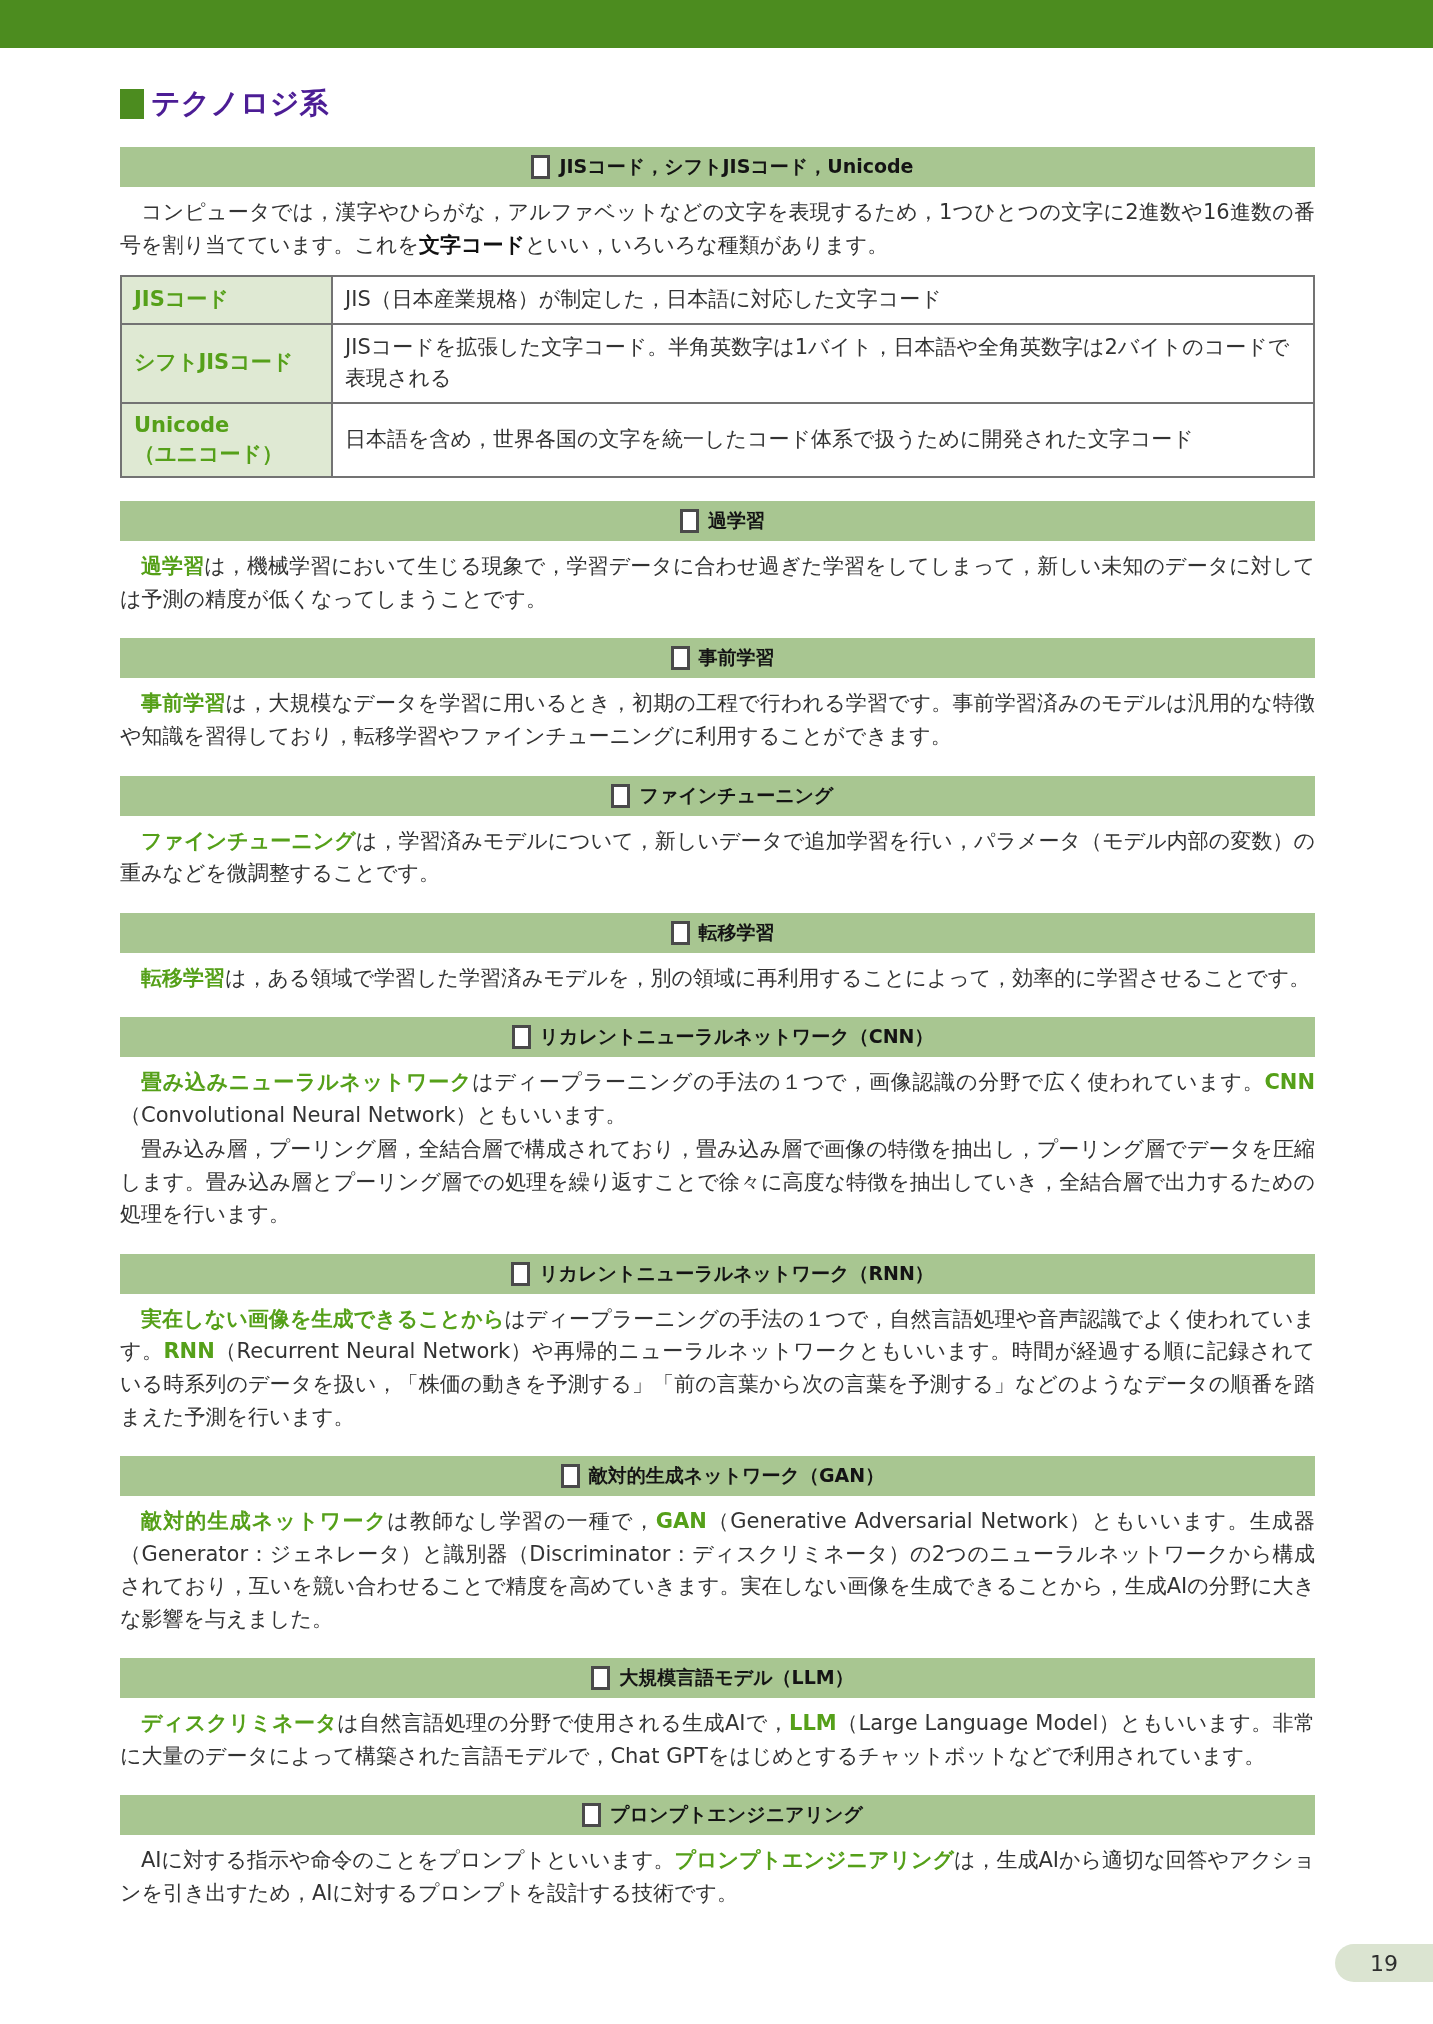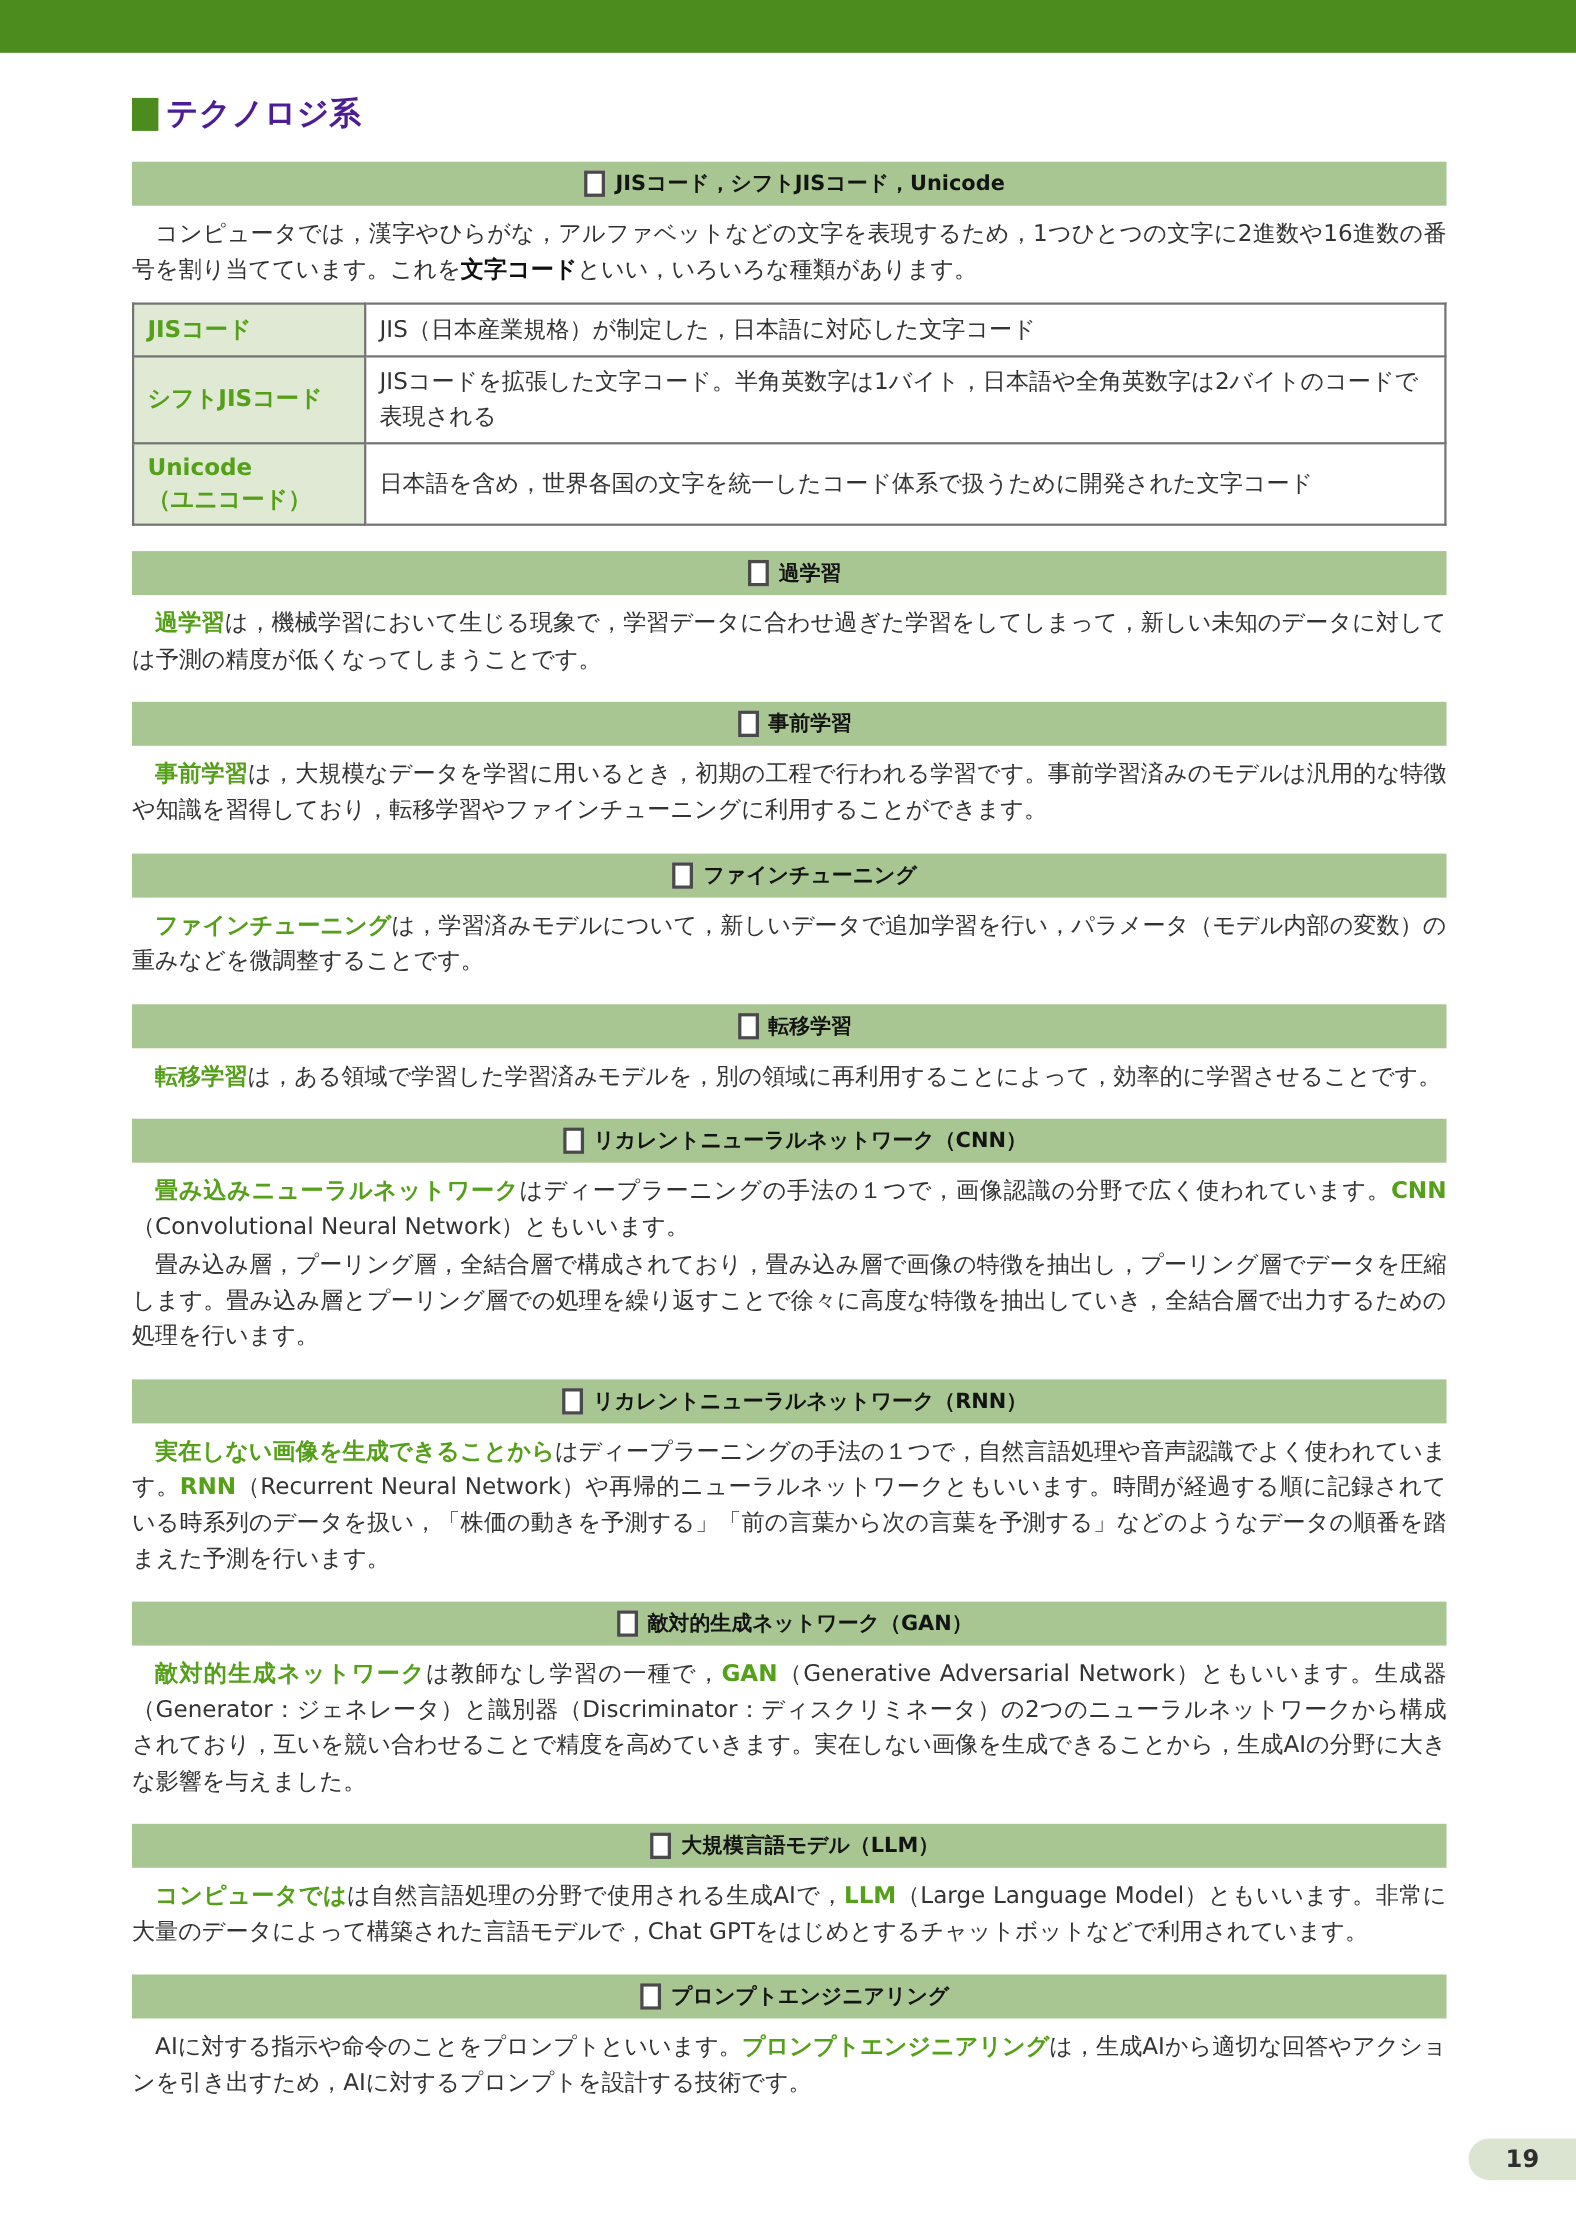--- a/index.html
+++ b/index.html
@@ -50,21 +50,21 @@
   }
   td.term{
     width:185px;background:var(--cell-bg);color:var(--kw);
     font-weight:bold;white-space:pre-line;line-height:1.4;
   }
   td.desc{color:var(--ink);line-height:1.5;margin-top:24px;}
   .page-pill{
     position:absolute;right:0;top:1944px;width:98px;height:38px;
     background:var(--pill);border-radius:19px 0 0 19px;
     display:flex;align-items:center;justify-content:center;
-    font-size:22px;color:#2e2e2e;font-weight:bold;
+    font-size:22px;color:#2e2e2e;
   }
 </style>
 </head>
 <body>
 
 <header class="topbar"></header>
 
 <main class="content">
   <h1 class="page-title">
     <span class="title-square"></span>
@@ -160,21 +160,21 @@
         <div class="section-body">
           <p class="para"><span class="kw">敵対的生成ネットワーク</span><span>は教師なし学習の一種で，</span><span class="kw">GAN</span><span>（Generative Adversarial Network）ともいいます。生成器（Generator：ジェネレータ）と識別器（Discriminator：ディスクリミネータ）の2つのニューラルネットワークから構成されており，互いを競い合わせることで精度を高めていきます。実在しない画像を生成できることから，生成AIの分野に大きな影響を与えました。</span></p>
         </div>
       </section>
       <section class="section">
         <h2 class="section-bar">
           <span class="checkbox"></span>
           <span class="section-title">大規模言語モデル（LLM）</span>
         </h2>
         <div class="section-body">
-          <p class="para"><span class="kw">コンピュータでは</span><span>は自然言語処理の分野で使用される生成AIで，</span><span class="kw">LLM</span><span>（Large Language Model）ともいいます。非常に大量のデータによって構築された言語モデルで，Chat GPTをはじめとするチャットボットなどで利用されています。</span></p>
+          <p class="para"><span class="kw">ディスクリミネータ</span><span>は自然言語処理の分野で使用される生成AIで，</span><span class="kw">LLM</span><span>（Large Language Model）ともいいます。非常に大量のデータによって構築された言語モデルで，Chat GPTをはじめとするチャットボットなどで利用されています。</span></p>
         </div>
       </section>
       <section class="section">
         <h2 class="section-bar">
           <span class="checkbox"></span>
           <span class="section-title">プロンプトエンジニアリング</span>
         </h2>
         <div class="section-body">
           <p class="para"><span>AIに対する指示や命令のことをプロンプトといいます。</span><span class="kw">プロンプトエンジニアリング</span><span>は，生成AIから適切な回答やアクションを引き出すため，AIに対するプロンプトを設計する技術です。</span></p>
         </div>

